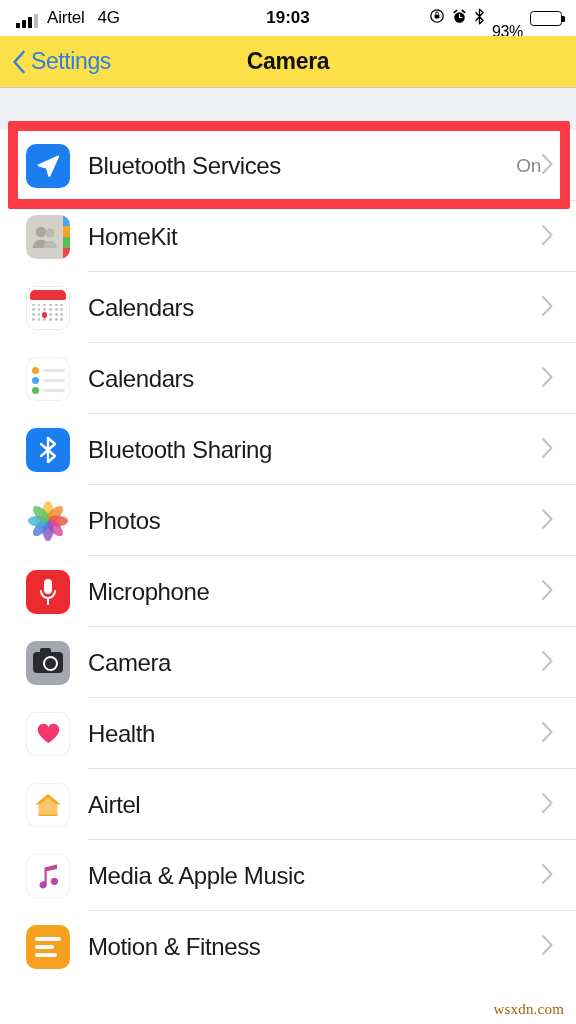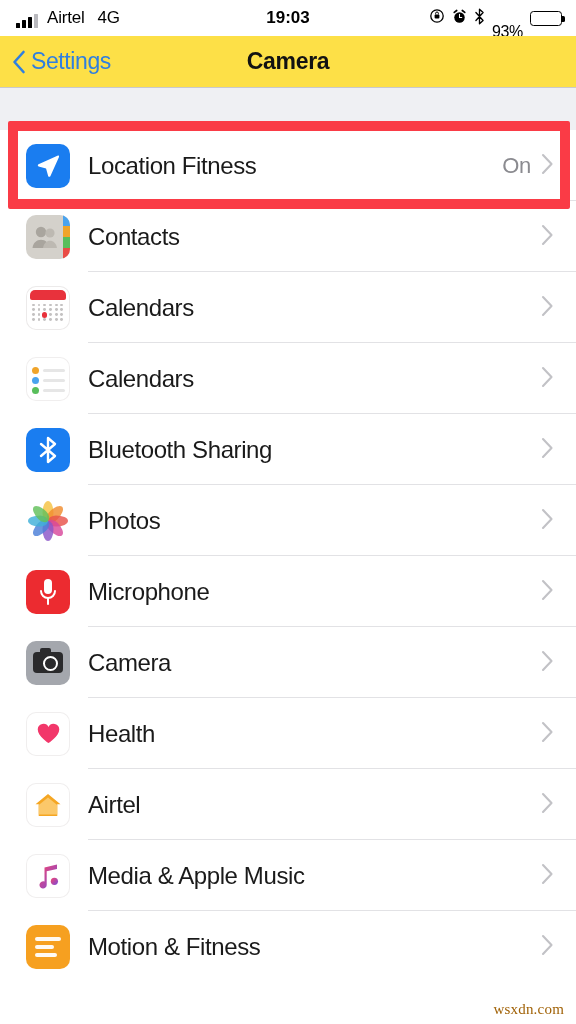--- a/index.html
+++ b/index.html
@@ -81,22 +81,22 @@
   .row .icon {
     width:44px; height:44px; margin-left:26px; flex:none;
     border-radius:10px; position:relative; overflow:hidden;
     display:flex; align-items:center; justify-content:center;
   }
   .row .label {
     margin-left:18px;
     font-size:24px; color:#1a1a1a; letter-spacing:-0.4px; white-space:nowrap;
   }
   .row .value {
-    margin-left:auto; margin-right:10px;
-    font-size:22px; color:#8b8b90; letter-spacing:-0.3px;
+    margin-left:auto; margin-right:0;
+    font-size:19px; color:#8b8b90; letter-spacing:-0.3px;
   }
   .row .chev { margin-right:22px; flex:none; }
   .row:not(.no-sep)::after {
     content:""; position:absolute; left:88px; right:0; bottom:0;
     height:1px; background:#e2e2e5;
   }
   .row.value-row .chev { margin-left:0; }
   .row:not(.value-row) .chev { margin-left:auto; }
 
   
@@ -228,21 +228,21 @@
 <div class="list">
 
   <div class="highlight-wrap">
     <div class="highlight-box"></div>
     <div class="row value-row">
       <span class="icon ic-location">
         <svg viewBox="0 0 30 30">
             <path d="M25 4.5L5.5 13.3c-1 .45-.9 1.9.15 2.2l7.4 2.1 2.1 7.4c.3 1.05 1.75 1.15 2.2.15L26 5.9c.35-.8-.2-1.6-1-1.4z" fill="#fff"></path>
           </svg>
       </span>
-      <span class="label">Location Fitness</span>
+      <span class="label">Bluetooth Services</span>
       <span class="value">On</span>
       <span class="chev">
         <svg width="13" height="22" viewBox="0 0 13 22">
             <path d="M2 2l8.5 9L2 20" fill="none" stroke="#c2c2c6" stroke-width="2.1" stroke-linecap="round" stroke-linejoin="round"></path>
           </svg>
       </span>
     </div>
   </div>
 
   <div class="row">
@@ -253,21 +253,21 @@
           <circle cx="19" cy="9" r="4.6" fill="#bdb9b2"></circle>
           <path d="M12 24c.6-4.6 3.7-7.3 7-7.3s6.4 2.7 7 7.3z" fill="#bdb9b2"></path>
         </svg>
       <span class="tabs">
         <span style="background:#4aa3ee"></span>
           <span style="background:#f0a42a"></span>
           <span style="background:#58be5b"></span>
           <span style="background:#ea4b45"></span>
       </span>
     </span>
-    <span class="label">Contacts</span>
+    <span class="label">HomeKit</span>
     <span class="chev">
       <svg width="13" height="22" viewBox="0 0 13 22">
           <path d="M2 2l8.5 9L2 20" fill="none" stroke="#c2c2c6" stroke-width="2.1" stroke-linecap="round" stroke-linejoin="round"></path>
         </svg>
     </span>
   </div>
 
   <div class="row">
     <span class="icon ic-calendar">
       <span class="top"></span>

